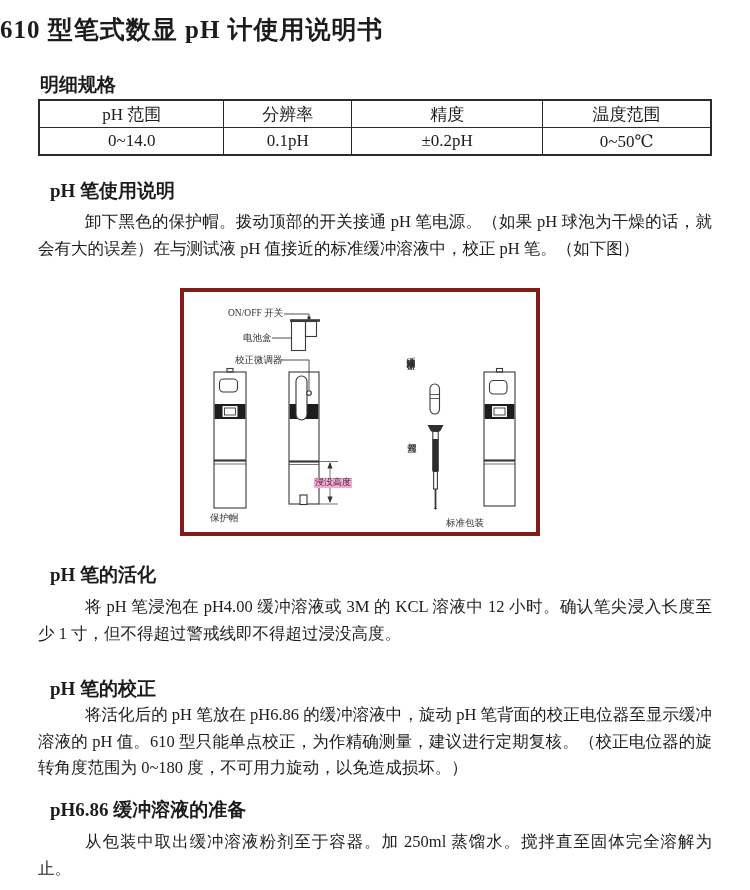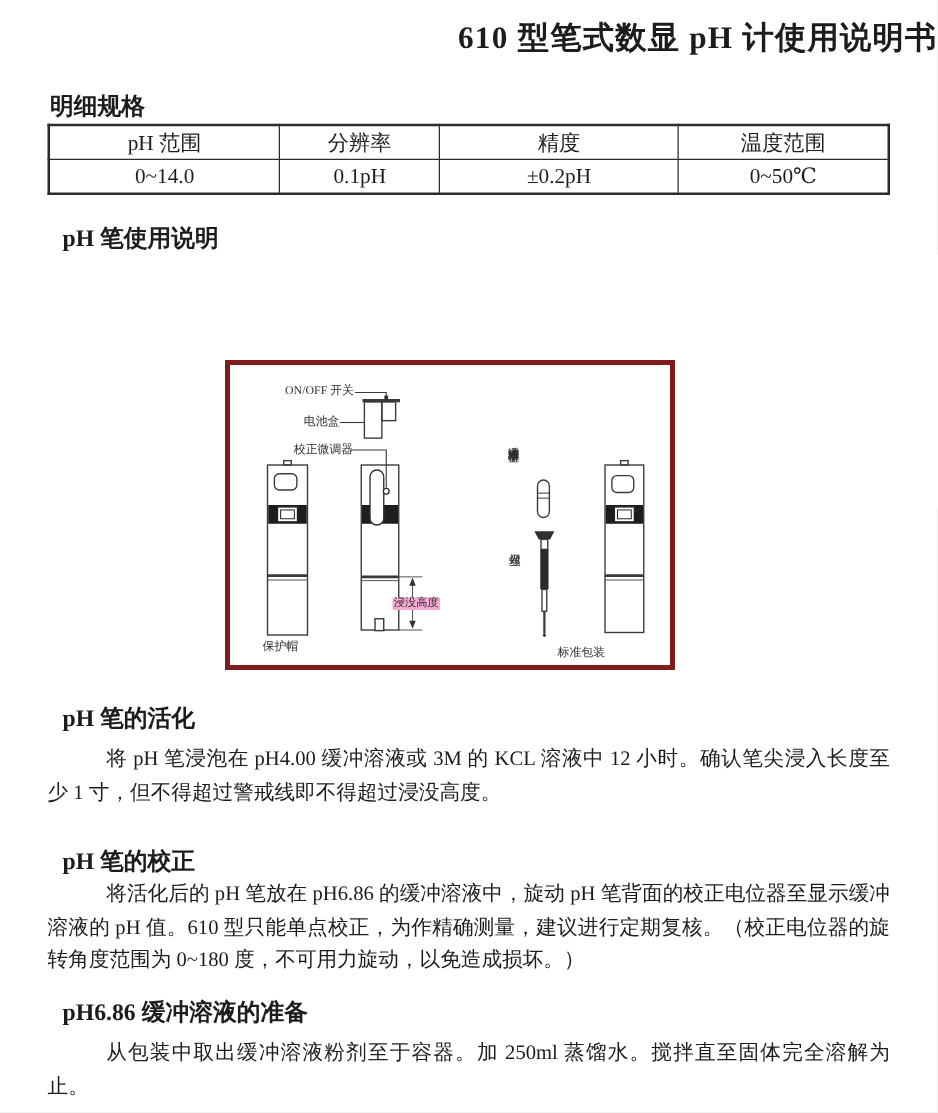--- a/index.html
+++ b/index.html
@@ -7,21 +7,21 @@
     position: relative;
     width: 750px; height: 890px;
     margin: 0 auto;
     background: #ffffff;
     font-family: "Liberation Serif", "DejaVu Serif", serif;
     color: #1c1c1c;
     overflow: hidden;
   }
   .doc-title {
     position: absolute; left: 0; top: 13px; width: 750px;
-    text-align: right;
+    text-align: left;
     font-size: 25px; font-weight: bold;
     letter-spacing: 1px;
   }
   .sec-heading {
     position: absolute;
     font-size: 19px; font-weight: bold;
     white-space: nowrap;
   }
   #specs-heading   { left: 40px; top: 72px; }
   #usage-heading   { left: 50px; top: 178px; }
@@ -99,20 +99,21 @@
     <tr>
       <td>0~14.0</td>
       <td>0.1pH</td>
       <td>±0.2pH</td>
       <td>0~50℃</td>
     </tr>
   </tbody>
     </table>
 
   <div class="sec-heading" id="usage-heading">pH 笔使用说明</div>
+  <div class="para" id="usage-body">卸下黑色的保护帽。拨动顶部的开关接通 pH 笔电源。（如果 pH 球泡为干燥的话，就会有大的误差）在与测试液 pH 值接近的标准缓冲溶液中，校正 pH 笔。（如下图）</div>
 
   <div class="diagram">
     <svg width="356" height="244" viewBox="0 0 356 244">
       <g stroke="#3a3a3a" fill="none" stroke-width="1.1">
 
         <g>
           <polyline points="100,22 125,22 125,26" stroke-width="0.9"></polyline>
           <rect x="123.5" y="24.5" width="3" height="3" fill="#2c2c2c" stroke="none"></rect>
           <line x1="106" y1="28.5" x2="136" y2="28.5" stroke-width="2.6"></line>
           <rect x="107.5" y="29.5" width="14" height="29"></rect>

